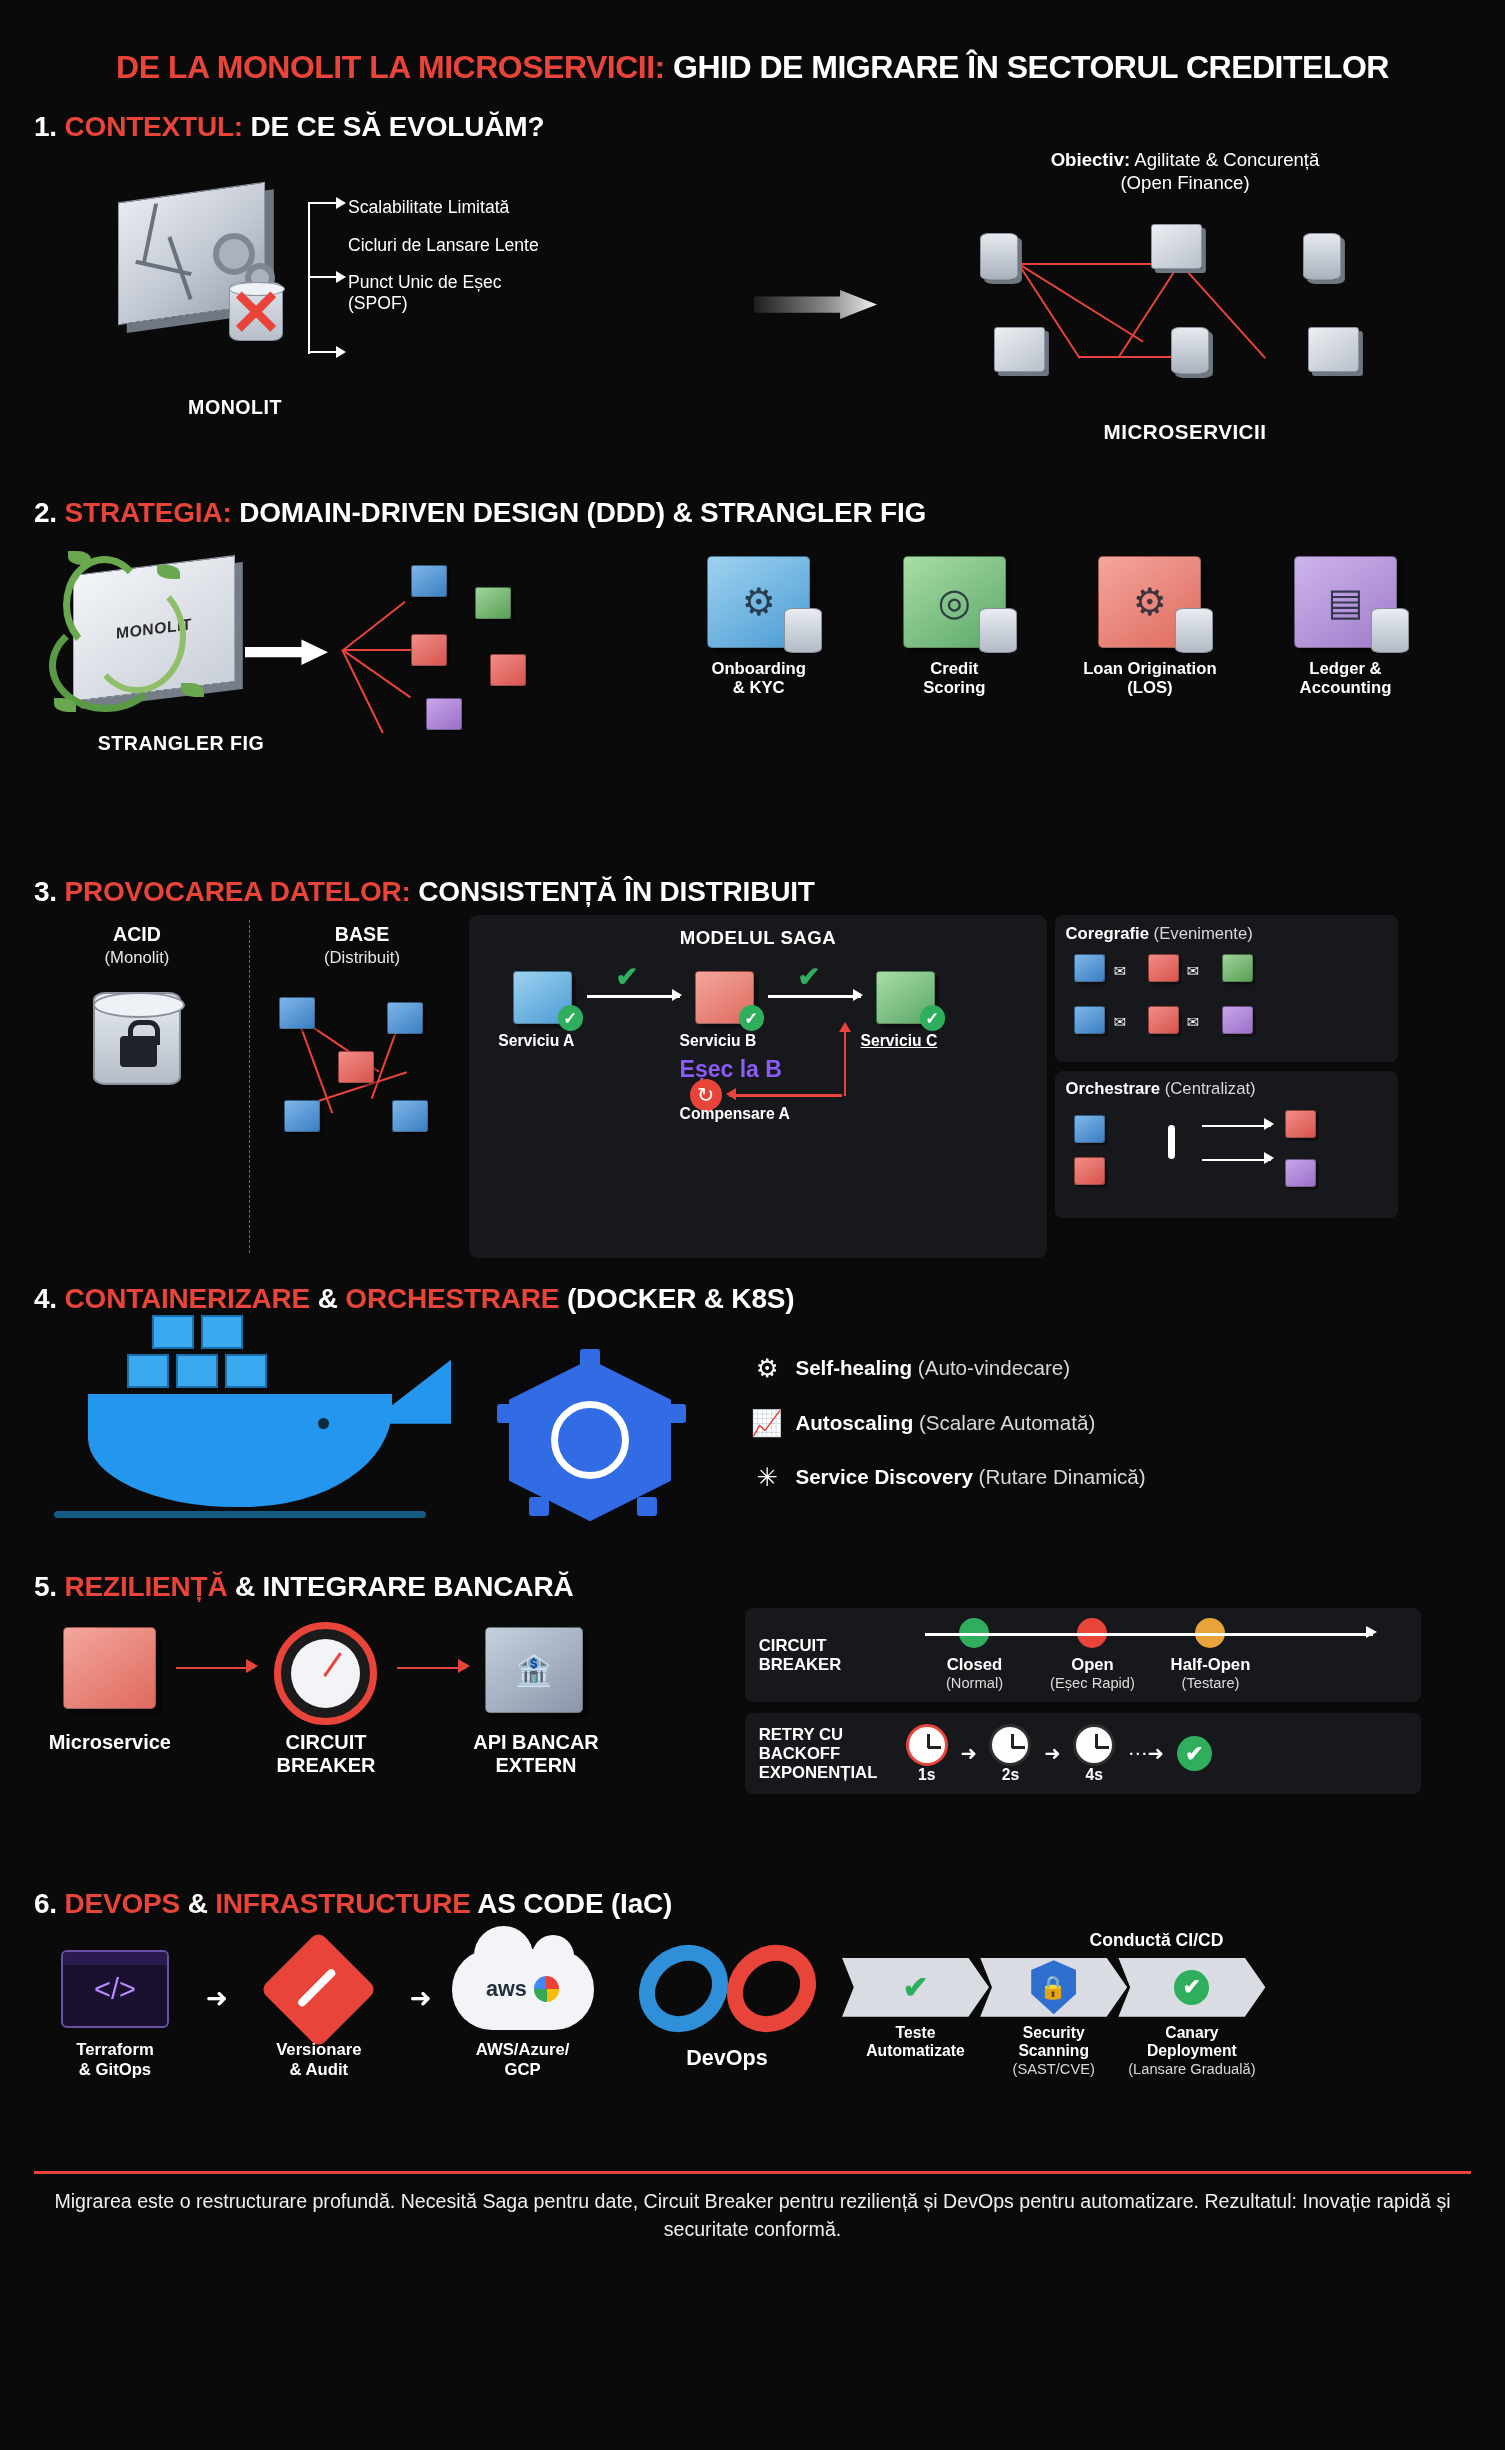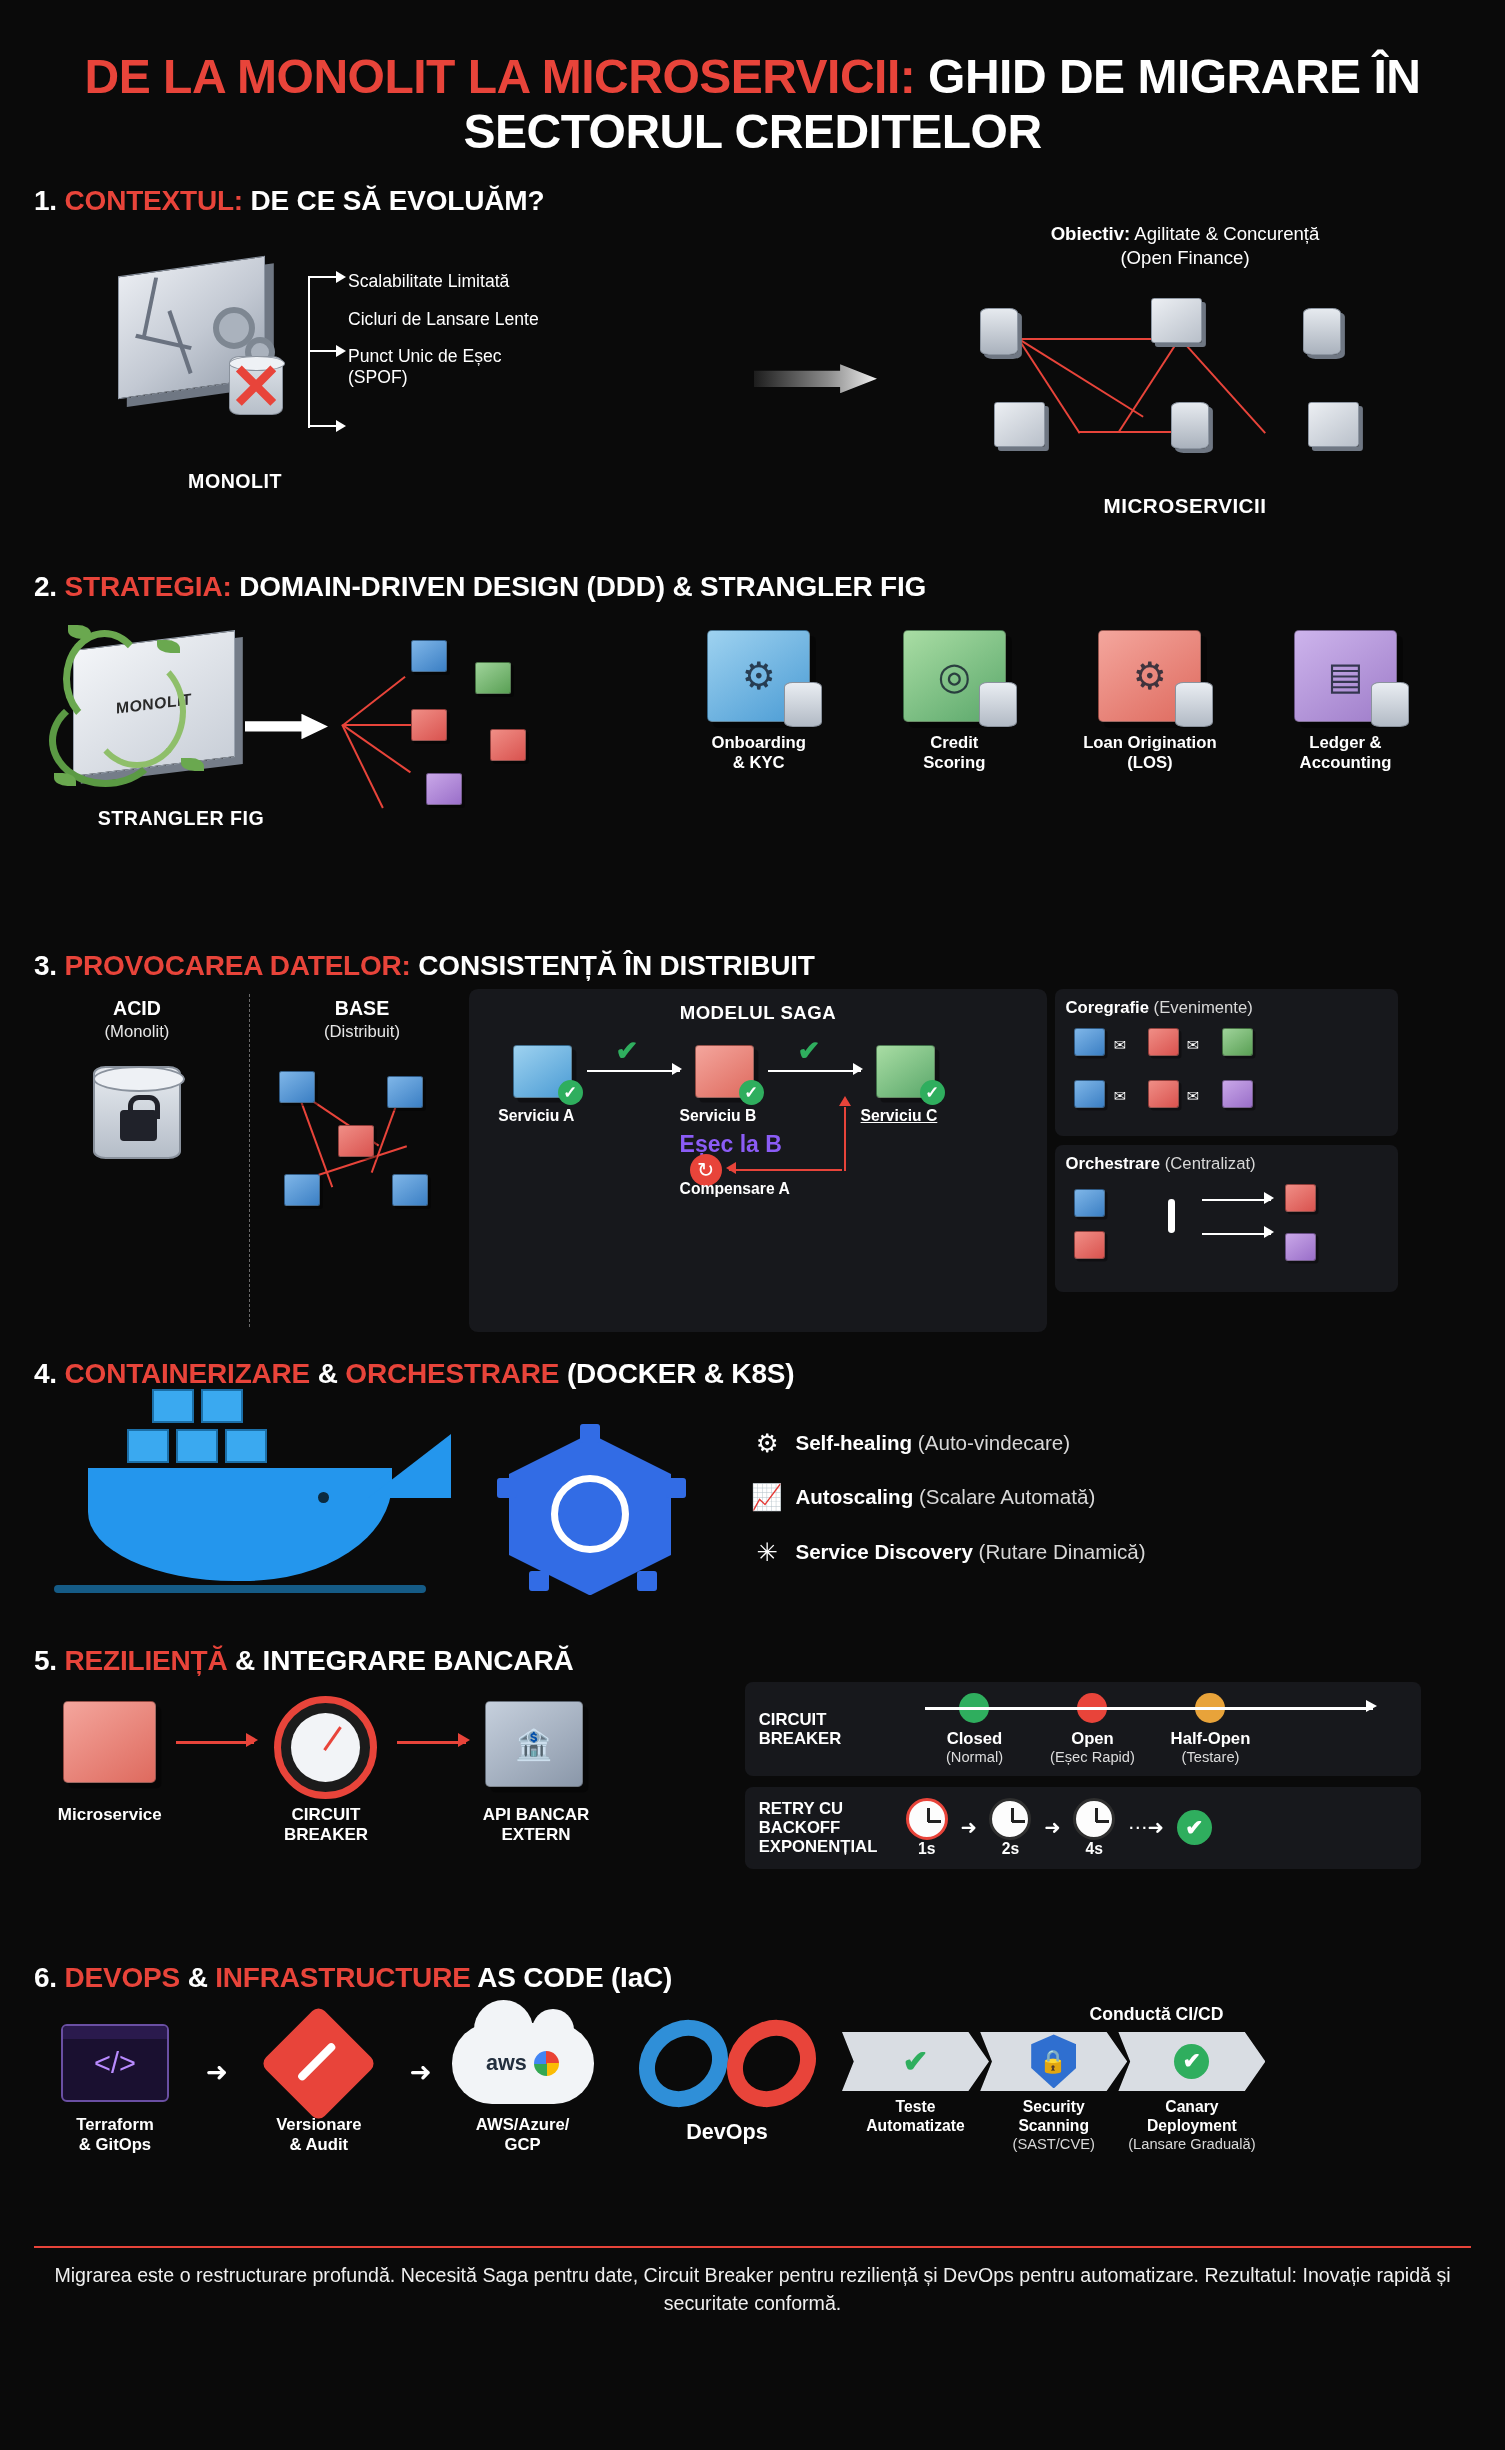--- a/index.html
+++ b/index.html
@@ -12,21 +12,21 @@
     width: 1505px;
     min-height: 2774px;
     padding: 0;
     position: relative;
   }
   .page { width: 1505px; min-height: 2774px; position: relative; padding: 29px 34px 19.6px 34px; }
 
   
   .title {
     text-align: center;
-    font-size: 48px;
+    font-size: 32px;
     font-weight: bold;
     line-height: 1.16;
     letter-spacing: -0.5px;
     margin-top: 19.6px;
   }
   .title .red { color: #e8443a; }
   .subtitle {
     text-align: center;
     font-size: 22.5px;
     color: #e2e2e2;
@@ -208,21 +208,21 @@
   .cb-flow { width:711px; position:relative; padding-top:9.8px;}
   .cb-cube { position:absolute; left:29px; top:19.6px; width:93px; height:82px; border-radius:4.9px;
     background:linear-gradient(145deg,#f4a69d,#de6a5e); border:1.5px solid rgba(0,0,0,.35); box-shadow:5.4px 5.4px 0 rgba(0,0,0,.35);}
   .cb-gauge { position:absolute; left:240px; top:14.7px; width:103px; height:103px; border-radius:50%;
     background:#1b1b1b; border:7.8px solid #e8443a; display:flex; align-items:center; justify-content:center;}
   .gauge-face { width:69px; height:69px; border-radius:50%; background:#f2f4f7; position:relative;}
   .needle { position:absolute; left:32px; top:8.8px; width:2.9px; height:28px; background:#e8443a; transform-origin:50% 100%; transform:rotate(35deg);}
   .api-cube { position:absolute; left:451px; top:19.6px; width:98px; height:86px; border-radius:4.9px;
     background:linear-gradient(145deg,#c6d0dd,#8a97a9); border:1.5px solid rgba(0,0,0,.35); box-shadow:5.4px 5.4px 0 rgba(0,0,0,.35);
     display:flex; align-items:center; justify-content:center; font-size:30px; color:#2d3646;}
-  .cbl { position:absolute; font-size:17px; font-weight:bold; text-align:center; }
+  .cbl { position:absolute; font-size:20px; font-weight:bold; text-align:center; }
   .r-arrow2 { position:absolute; height:2.9px; background:#e8443a;}
   .r-arrow2:after{content:"";position:absolute;right:-3.9px;top:-7.4px;border-left:12.7px solid #e8443a;border-top:7.4px solid transparent;border-bottom:7.4px solid transparent;}
 
   .cb-panels { width:676px; display:flex; flex-direction:column; gap:10.8px;}
   .panel { background:#17181c; border-radius:7.8px; padding:10.8px 13.7px; display:flex; align-items:center;}
   .panel-label { font-size:16.7px; font-weight:bold; line-height:1.15; width:147px;}
   .states { display:flex; align-items:flex-start; flex:1; position:relative; padding-left:9.8px;}
   .state { text-align:center; width:118px; }
   .dot { width:30px; height:30px; border-radius:50%; margin:0 auto 6.9px auto;}
   .dot-green { background:#2fae5e; }

